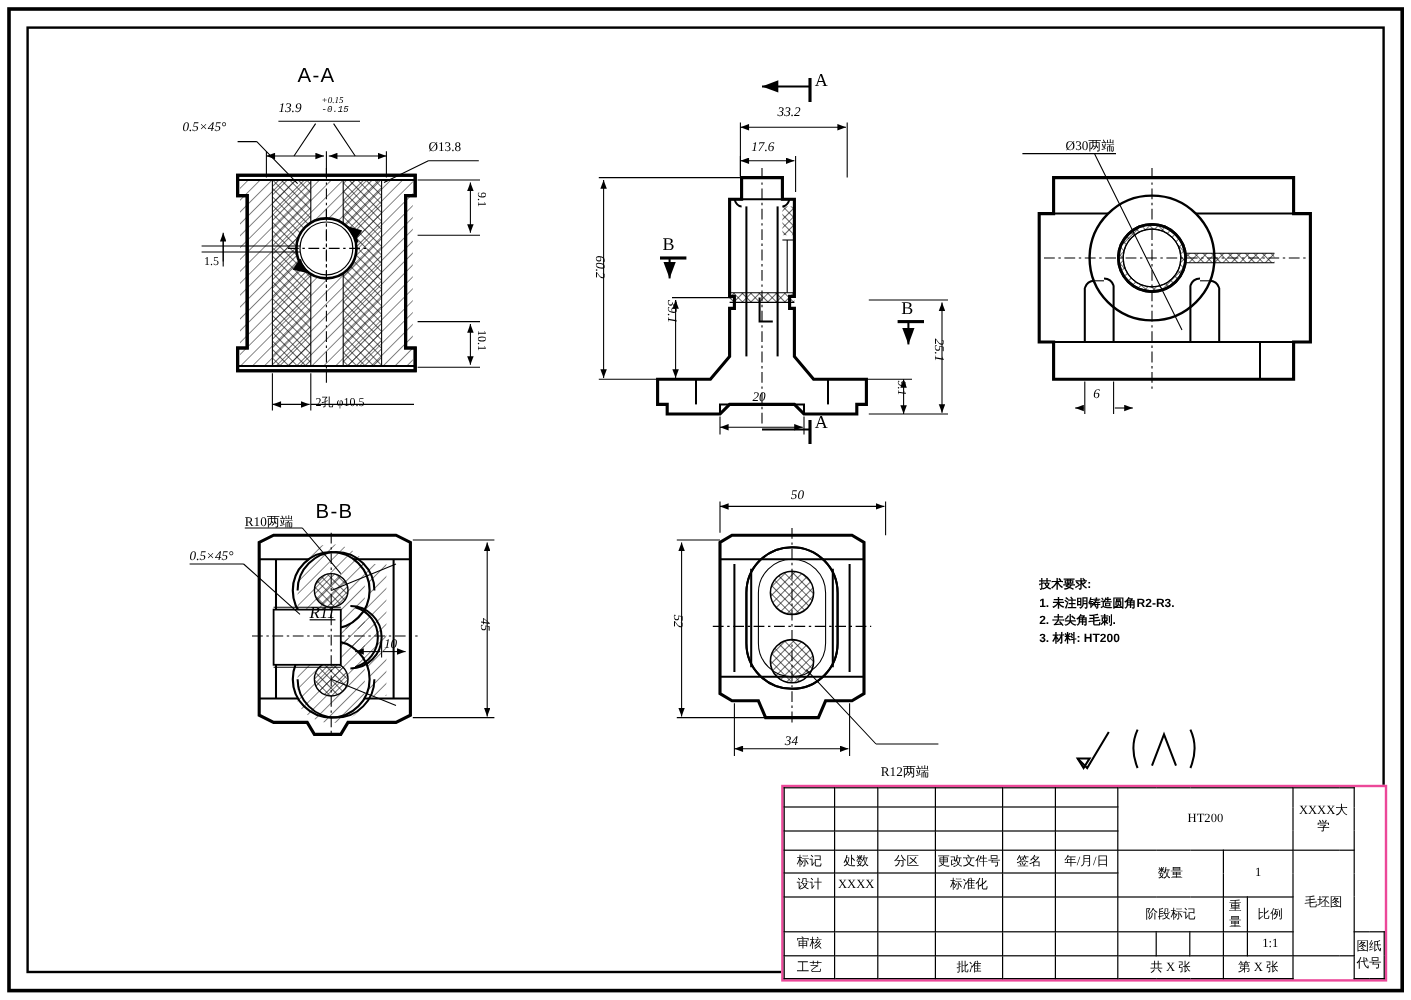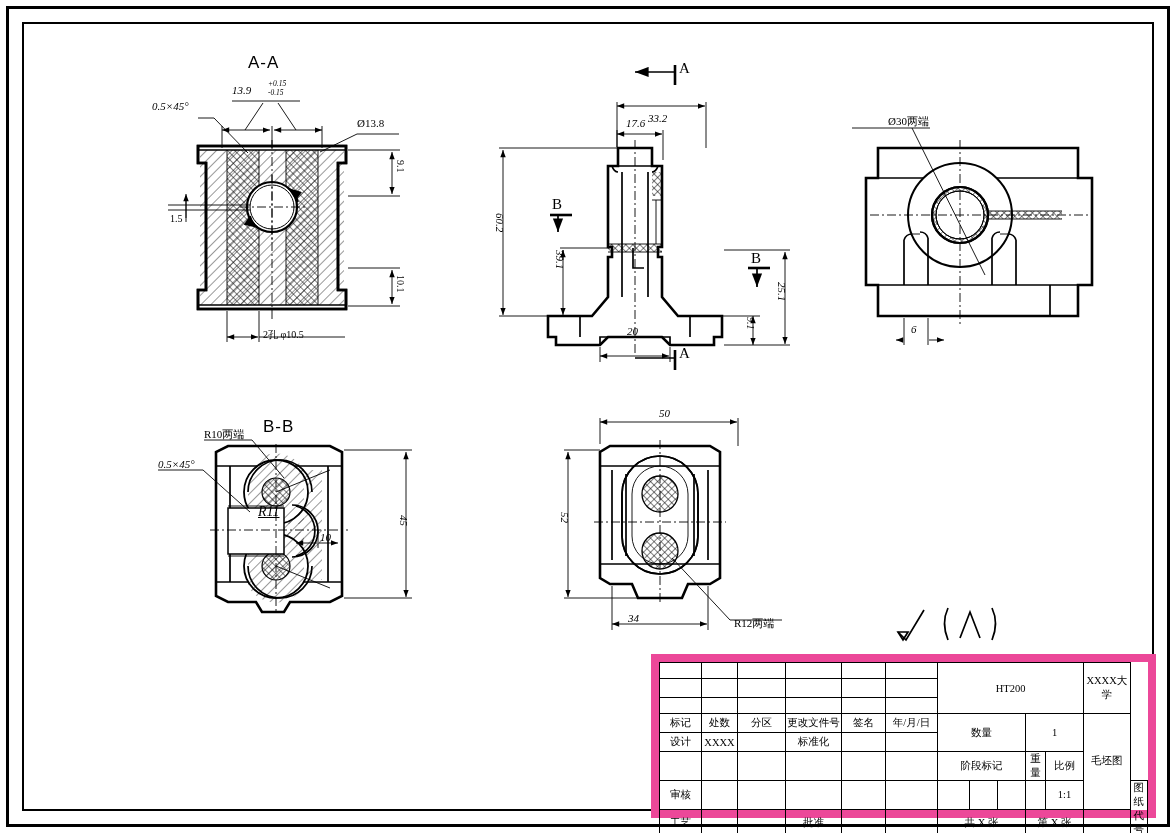--- a/index.html
+++ b/index.html
@@ -21,21 +21,21 @@
   
   #watermark{position:absolute;left:487px;top:385px;font-family:"Liberation Serif",serif;
     font-size:47px;font-weight:700;color:#d4687f;letter-spacing:5px;opacity:.92;
     text-shadow:0 0 1px #c05070;}
   
   #tech-notes{position:absolute;left:866px;top:481px;font-size:10px;line-height:14.5px;color:#000;
      font-family:"Liberation Sans",sans-serif;font-weight:700;}
   #tech-notes .t-title{margin-bottom:1px;}
   
   #title-block{position:absolute;left:651px;top:654px;width:505px;height:164px;
-     border:8px solid #ec4899;box-sizing:border-box;background:#fff;}
+     border:2px solid #ec4899;box-sizing:border-box;background:#fff;}
   #title-block table{border-collapse:collapse;width:100%;height:100%;table-layout:fixed;}
   #title-block td{border:1px solid #000;font-size:10.5px;text-align:center;vertical-align:middle;
      padding:0;font-family:"Liberation Serif",serif;color:#000;}
   .tb-bold{font-weight:400;}
   .tb-big{font-size:12px;}
   .tb-tiny{font-size:8.5px;}
 </style>
 </head>
 <body>
 
@@ -333,54 +333,60 @@
       <path class="ln" d="M898,632 L908,632 L903,640 Z" fill="none"></path>
       <path class="ln" d="M960,638 L970,612 L980,638" fill="none"></path>
       <path class="ln" d="M948,608 q-7,15 0,32" fill="none"></path>
       <path class="ln" d="M992,608 q7,15 0,32" fill="none"></path>
     </g>
   </svg>
 
   <div class="lbl lbl-i" style="left:152px;top:100px;">0.5×45°</div>
   <div class="lbl lbl-i" style="left:232px;top:84px;font-size:11px;font-style:italic;">13.9</div>
   <div class="lbl lbl-i" style="left:268px;top:79px;font-size:7.5px;">+0.15</div>
-  <div class="lbl lbl-i" style="left:268px;top:88px;font-size:7.5px;">-0.15</div>
+  <div class="lbl lbl-i" style="left:268px;top:88px;font-size:7.5px;font-family:Liberation Mono, monospace;">-0.15</div>
   <div class="lbl" style="left:357px;top:117px;">Ø13.8</div>
   <div class="lbl vert" style="left:395px;top:160px;font-size:10px;">9.1</div>
   <div class="lbl vert" style="left:395px;top:275px;font-size:10px;">10.1</div>
   <div class="lbl" style="left:170px;top:213px;font-size:10px;">1.5</div>
   <div class="lbl" style="left:263px;top:328px;font-size:10px;">2孔 φ10.5</div>
 
   <div class="lbl" style="left:679px;top:60px;font-size:15px;font-family:'Liberation Serif',serif;">A</div>
   <div class="lbl" style="left:679px;top:345px;font-size:15px;font-family:'Liberation Serif',serif;">A</div>
   <div class="lbl" style="left:552px;top:196px;font-size:15px;font-family:'Liberation Serif',serif;">B</div>
   <div class="lbl" style="left:751px;top:250px;font-size:15px;font-family:'Liberation Serif',serif;">B</div>
-  <div class="lbl lbl-i" style="left:648px;top:88px;margin-top:24px;">33.2</div>
+  <div class="lbl lbl-i" style="left:648px;top:88px;">33.2</div>
   <div class="lbl lbl-i" style="left:626px;top:117px;">17.6</div>
   <div class="lbl lbl-i vert" style="left:494px;top:213px;">60.2</div>
   <div class="lbl lbl-i vert" style="left:554px;top:250px;">39.1</div>
   <div class="lbl lbl-i vert" style="left:776px;top:282px;">25.1</div>
   <div class="lbl lbl-i vert" style="left:745px;top:317px;font-size:10px;">9.1</div>
   <div class="lbl lbl-i" style="left:627px;top:325px;">20</div>
 
   <div class="lbl" style="left:888px;top:114px;font-size:11px;">Ø30两端</div>
   <div class="lbl lbl-i" style="left:911px;top:323px;">6</div>
 
   <div class="lbl" style="left:204px;top:427px;font-size:11px;">R10两端</div>
   <div class="lbl lbl-i" style="left:258px;top:504px;font-size:14px;text-decoration:underline;">R11</div>
   <div class="lbl lbl-i" style="left:158px;top:458px;">0.5×45°</div>
   <div class="lbl lbl-i" style="left:320px;top:531px;">10</div>
   <div class="lbl lbl-i vert" style="left:398px;top:515px;">45</div>
 
   <div class="lbl lbl-i" style="left:659px;top:407px;">50</div>
   <div class="lbl lbl-i vert" style="left:559px;top:512px;">52</div>
-  <div class="lbl lbl-i" style="left:628px;top:612px;">34</div>
-  <div class="lbl" style="left:734px;top:616px;font-size:11px;">R12两端</div>
-
-
+  <div class="lbl lbl-i" style="left:654px;top:612px;">34</div>
+  <div class="lbl" style="left:734px;top:636px;font-size:11px;">R12两端</div>
+
+
+  <div id="tech-notes">
+    <div class="t-title">技术要求:</div>
+    <div>1. 未注明铸造圆角R2-R3.</div>
+    <div>2. 去尖角毛刺.</div>
+    <div>3. 材料: HT200</div>
+  </div>
 
   <div id="title-block">
     <table>
       <colgroup>
         <col style="width:42px">
           <col style="width:36px">
           <col style="width:48px">
         <col style="width:56px">
           <col style="width:44px">
           <col style="width:52px">

